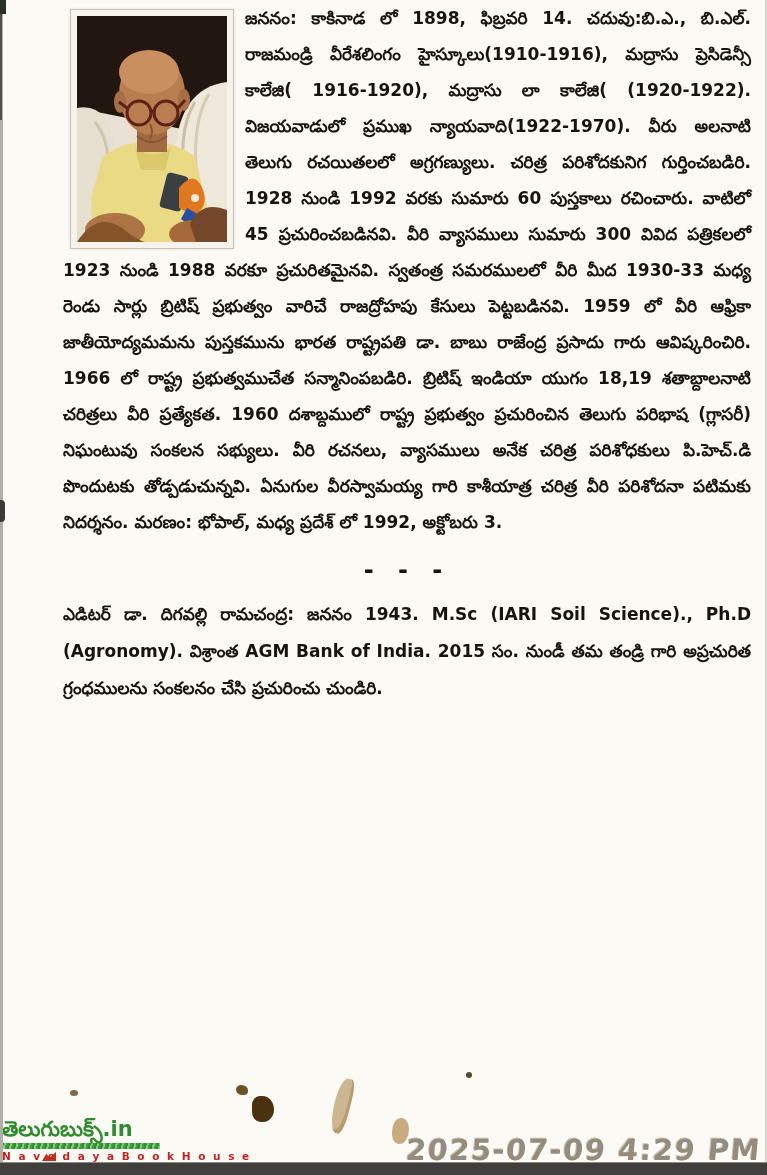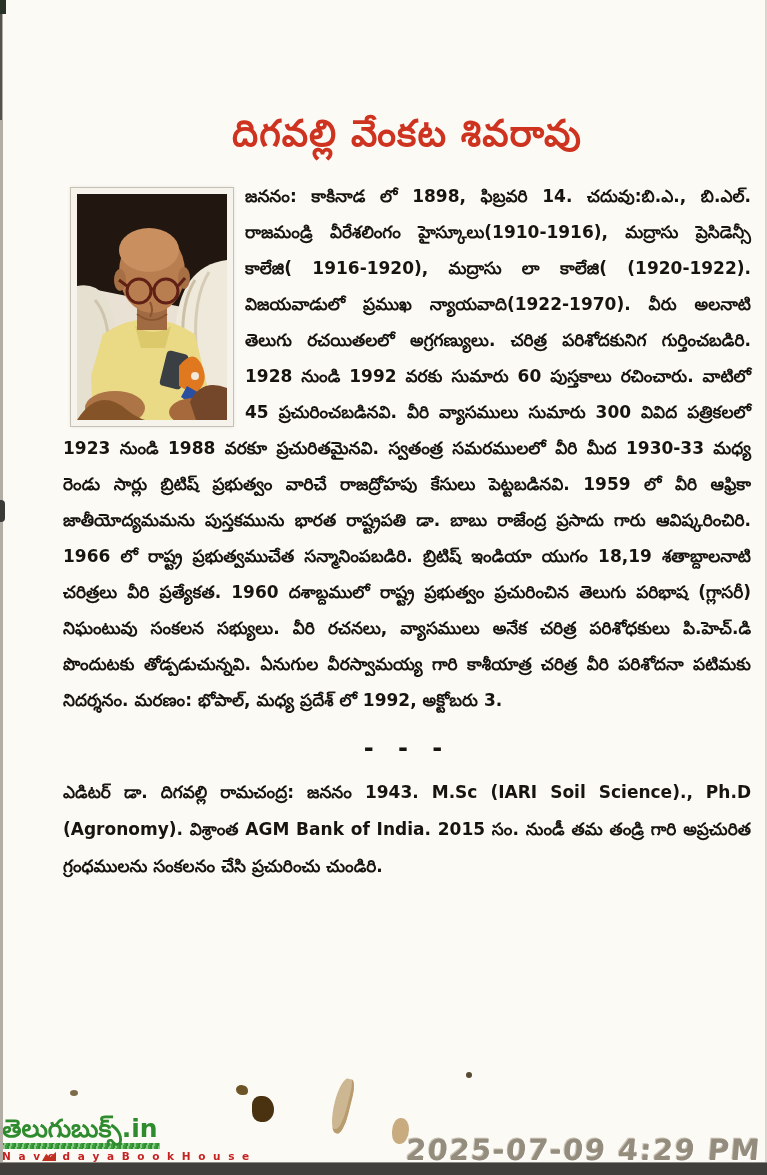--- a/index.html
+++ b/index.html
@@ -57,21 +57,21 @@
     font-size:24px; font-weight:bold;
     letter-spacing:8px;
     color:#17140f;
     margin:16px 0 12px 0;
   }
 
   
   .logo { position:absolute; left:2px; top:1116px; width:158px; }
   .logo-name {
     display:block;
-    color:#2e8b2e; font-size:25px; font-weight:bold;
+    color:#2e8b2e; font-size:21px; font-weight:bold;
     line-height:26px; letter-spacing:0px; white-space:nowrap;
   }
   .logo-grass {
     height:6px; margin-top:1px;
     background:repeating-linear-gradient(105deg,#2f8f2f 0 2px,#86c986 2px 4px,#3f9f3f 4px 6px);
   }
   .logo-store {
     display:block;
     color:#c52222; font-size:10.5px; font-weight:bold;
     letter-spacing:2px; line-height:12px; white-space:nowrap; margin-top:1px;
@@ -107,21 +107,20 @@
   .stain-d { left:236px; top:1085px; width:12px; height:10px; background:#6d5426; border-radius:50% 60% 40% 60%; }
   .stain-e { left:466px; top:1072px; width:6px; height:6px; background:#564a33; }
   .stain-f { left:70px; top:1090px; width:8px; height:6px; background:#7d6b49; }
 </style>
 </head>
 <body>
 
 <div class="page">
 
   <div class="content">
-    <h1 class="page-title">దిగవల్లి వేంకట శివరావు</h1>
 
     <p class="para">
       <span class="photo-frame">
           <svg width="150" height="226" viewBox="0 0 150 226" xmlns="http://www.w3.org/2000/svg">
         <rect width="150" height="226" fill="#e9e2d4"></rect>
         <path d="M0 0 H150 V122 L0 92 Z" fill="#221710"></path>
         <path d="M150 66 q-48 6 -52 72 q-2 58 10 88 h42 Z" fill="#efe9dc"></path>
         <path d="M118 86 q-14 22 -12 62" stroke="#cbbfa6" stroke-width="3" fill="none"></path>
         <path d="M132 78 q-16 26 -13 74" stroke="#d6ccb6" stroke-width="3" fill="none"></path>
         <path d="M0 92 q32 -6 38 42 v92 H0 Z" fill="#e6e0d0"></path>

